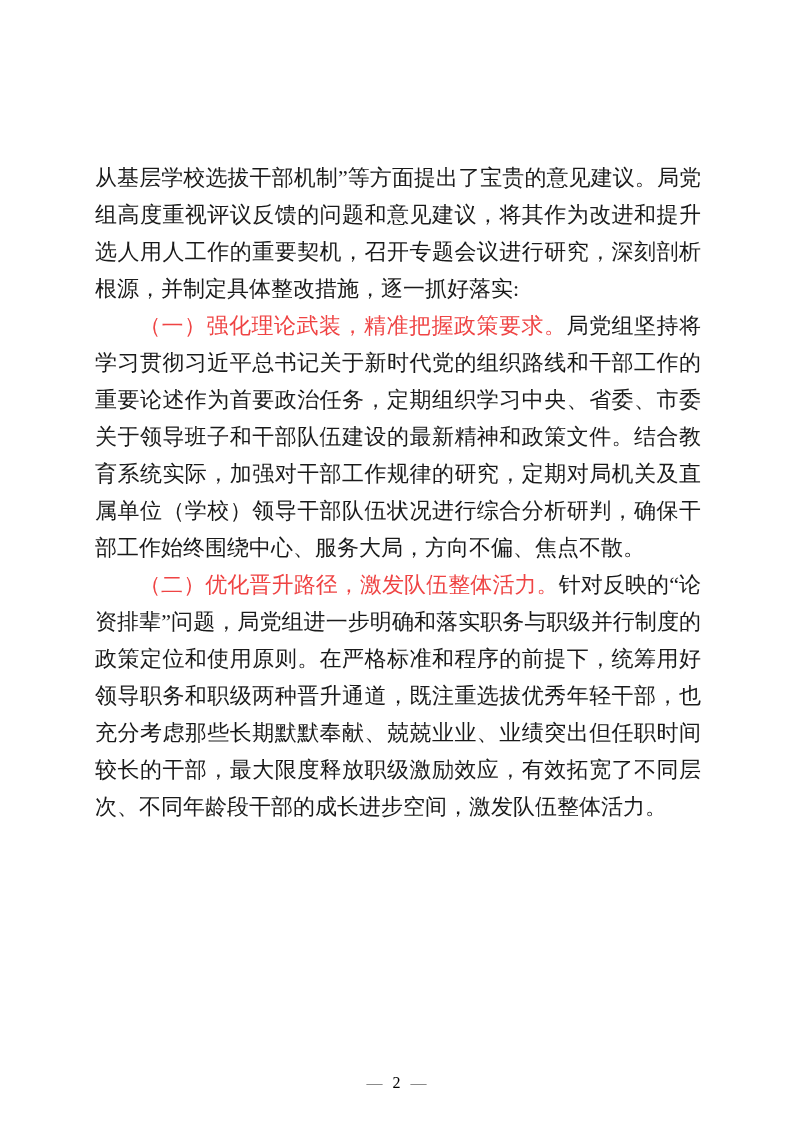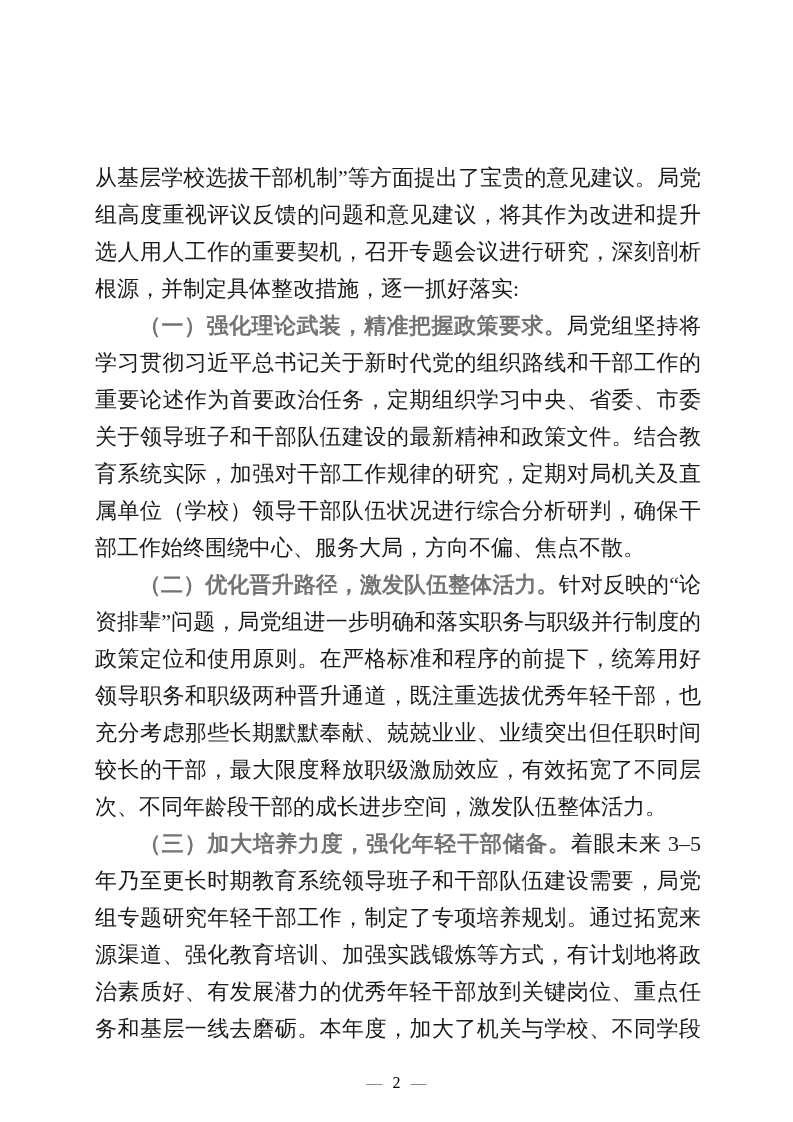--- a/index.html
+++ b/index.html
@@ -27,21 +27,21 @@
     margin: 0;
     font-size: 22px;
     line-height: 37px;
     text-align: justify;
     text-justify: inter-ideograph;
     word-break: break-all;
   }
   .para.indent { text-indent: 2em; }
   .para.cutoff { text-align-last: justify; }
   .run { font-weight: 400; }
-  .run.bold { font-weight: 700; color: #737373; }
+  .run.bold { font-weight: 400; color: #ef4444; }
   .footer {
     position: absolute;
     top: 1031px;
     left: 0;
     width: 793px;
     text-align: center;
     font-size: 16px;
     line-height: 24px;
     color: #000000;
   }
@@ -49,18 +49,17 @@
   .footer .num { margin: 0 10px; color: #000000; }
 </style>
 </head>
 <body>
 
 <div class="page">
   <div class="doc-body">
       <p class="para"><span class="run">从基层学校选拔干部机制”等方面提出了宝贵的意见建议。局党组高度重视评议反馈的问题和意见建议，将其作为改进和提升选人用人工作的重要契机，召开专题会议进行研究，深刻剖析根源，并制定具体整改措施，逐一抓好落实:</span></p>
       <p class="para indent"><span class="run bold">（一）强化理论武装，精准把握政策要求。</span><span class="run">局党组坚持将学习贯彻习近平总书记关于新时代党的组织路线和干部工作的重要论述作为首要政治任务，定期组织学习中央、省委、市委关于领导班子和干部队伍建设的最新精神和政策文件。结合教育系统实际，加强对干部工作规律的研究，定期对局机关及直属单位（学校）领导干部队伍状况进行综合分析研判，确保干部工作始终围绕中心、服务大局，方向不偏、焦点不散。</span></p>
       <p class="para indent"><span class="run bold">（二）优化晋升路径，激发队伍整体活力。</span><span class="run">针对反映的“论资排辈”问题，局党组进一步明确和落实职务与职级并行制度的政策定位和使用原则。在严格标准和程序的前提下，统筹用好领导职务和职级两种晋升通道，既注重选拔优秀年轻干部，也充分考虑那些长期默默奉献、兢兢业业、业绩突出但任职时间较长的干部，最大限度释放职级激励效应，有效拓宽了不同层次、不同年龄段干部的成长进步空间，激发队伍整体活力。</span></p>
-      <p class="para indent cutoff"><span class="run bold">（三）加大培养力度，强化年轻干部储备。</span><span class="run">着眼未来 3–5 年乃至更长时期教育系统领导班子和干部队伍建设需要，局党组专题研究年轻干部工作，制定了专项培养规划。通过拓宽来源渠道、强化教育培训、加强实践锻炼等方式，有计划地将政治素质好、有发展潜力的优秀年轻干部放到关键岗位、重点任务和基层一线去磨砺。本年度，加大了机关与学校、不同学段</span></p>
     </div>
   <div class="footer">
     <span class="dash">—</span><span class="num">2</span><span class="dash">—</span>
   </div>
 </div>
 
 </body></html>

